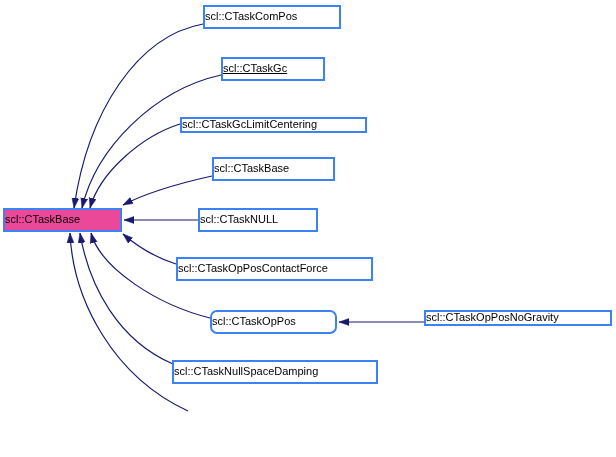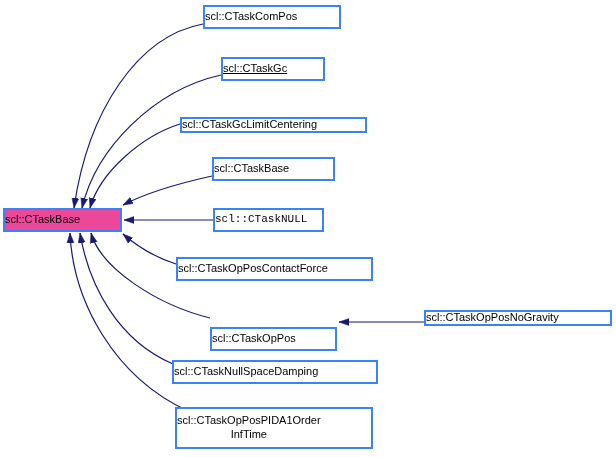--- a/index.html
+++ b/index.html
@@ -65,38 +65,34 @@
   </div>
 
   <div class="node" style="left:180px;top:105px;width:187px;height:16px;margin-top:12px;">
     <span>scl::CTaskGcLimitCentering</span>
   </div>
 
   <div class="node" style="left:212px;top:157px;width:123px;height:24px;">
     <span>scl::CTaskBase</span>
   </div>
 
-  <div class="node" style="left:213px;top:208px;width:111px;height:24px;font-family:Liberation Mono, monospace;">
+  <div class="node" style="left:198px;top:208px;width:120px;height:24px;">
     <span>scl::CTaskNULL</span>
   </div>
 
   <div class="node" style="left:176px;top:257px;width:197px;height:24px;">
     <span>scl::CTaskOpPosContactForce</span>
   </div>
 
-  <div class="node" style="left:210px;top:327px;width:127px;height:24px;">
+  <div class="node" style="left:210px;top:310px;width:127px;height:24px;border-radius:7px;">
     <span>scl::CTaskOpPos</span>
   </div>
 
   <div class="node" style="left:424px;top:310px;width:188px;height:16px;">
     <span>scl::CTaskOpPosNoGravity</span>
   </div>
 
   <div class="node" style="left:172px;top:360px;width:206px;height:24px;">
     <span>scl::CTaskNullSpaceDamping</span>
   </div>
 
-  <div class="node" style="left:175px;top:407px;width:198px;height:42px;">
-    <span>scl::CTaskOpPosPIDA1Order
-InfTime</span>
-  </div>
 
 </div>
 
 </body></html>

